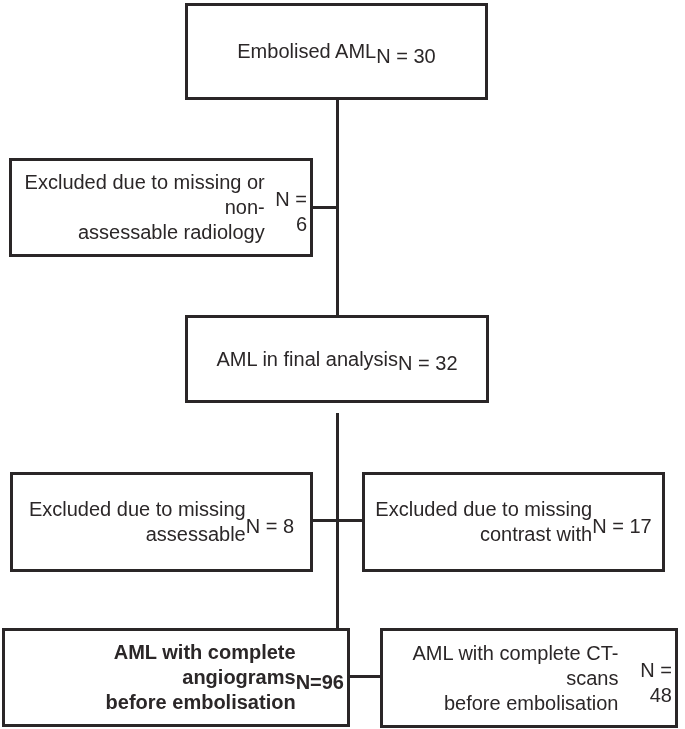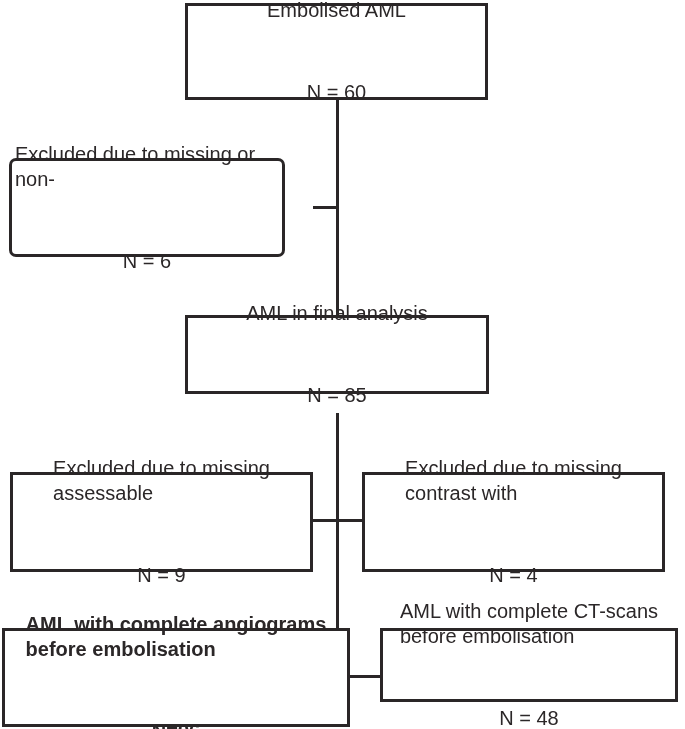--- a/index.html
+++ b/index.html
@@ -15,28 +15,27 @@
     font-family: "Liberation Sans", sans-serif;
     color: #2b2728;
     overflow: hidden;
   }
   .node {
     position: absolute;
     box-sizing: border-box;
     border: 3px solid #2a2627;
     background: #ffffff;
     display: flex;
-    flex-direction: column;
+    flex-direction: row;
     align-items: center;
     justify-content: center;
-    text-align: left;
+    text-align: right;
     font-size: 20px;
     line-height: 25px;
     padding: 2px 3px;
-    gap: 48px;
   }
   .node .label .line {
     display: block;
   }
   .node .count {
     margin-top: 9px;
   }
   .conn {
     position: absolute;
     background: #2a2627;
@@ -56,62 +55,63 @@
   <div class="conn h" style="left:313px; top:206px; width:26px;"></div>
 
   <div class="conn h" style="left:313px; top:519px; width:49px;"></div>
 
   <div class="conn h" style="left:302px; top:675px; width:81px;"></div>
 
   <div class="node" style="left:185px; top:3px; width:303px; height:97px;">
     <div class="label">
       <span class="line">Embolised AML</span>
     </div>
-    <div class="count">N = 60</div>
+    <div class="count">N = 30</div>
   </div>
 
-  <div class="node" style="left:9px; top:158px; width:276px; height:99px;border-radius:7px;">
+  <div class="node" style="left:9px; top:158px; width:304px; height:99px;">
     <div class="label">
       <span class="line">Excluded due to missing or non-</span>
+      <span class="line">assessable radiology</span>
     </div>
     <div class="count">N = 6</div>
   </div>
 
-  <div class="node" style="left:185px; top:315px; width:304px; height:79px;">
+  <div class="node" style="left:185px; top:315px; width:304px; height:88px;">
     <div class="label">
       <span class="line">AML in final analysis</span>
     </div>
-    <div class="count">N = 85</div>
+    <div class="count">N = 32</div>
   </div>
 
   <div class="node" style="left:10px; top:472px; width:303px; height:100px;">
     <div class="label">
       <span class="line">Excluded due to missing</span>
       <span class="line">assessable</span>
     </div>
-    <div class="count">N = 9</div>
+    <div class="count">N = 8</div>
   </div>
 
   <div class="node" style="left:362px; top:472px; width:303px; height:100px;">
     <div class="label">
       <span class="line">Excluded due to missing</span>
       <span class="line">contrast with</span>
     </div>
-    <div class="count">N = 4</div>
+    <div class="count">N = 17</div>
   </div>
 
   <div class="node" style="left:2px; top:628px; width:348px; height:99px;font-weight:bold;">
     <div class="label">
       <span class="line">AML with complete angiograms</span>
       <span class="line">before embolisation</span>
     </div>
     <div class="count">N=96</div>
   </div>
 
-  <div class="node" style="left:380px; top:628px; width:298px; height:74px;">
+  <div class="node" style="left:380px; top:628px; width:298px; height:100px;">
     <div class="label">
       <span class="line">AML with complete CT-scans</span>
       <span class="line">before embolisation</span>
     </div>
     <div class="count">N = 48</div>
   </div>
 
 </div>
 
 </body></html>

